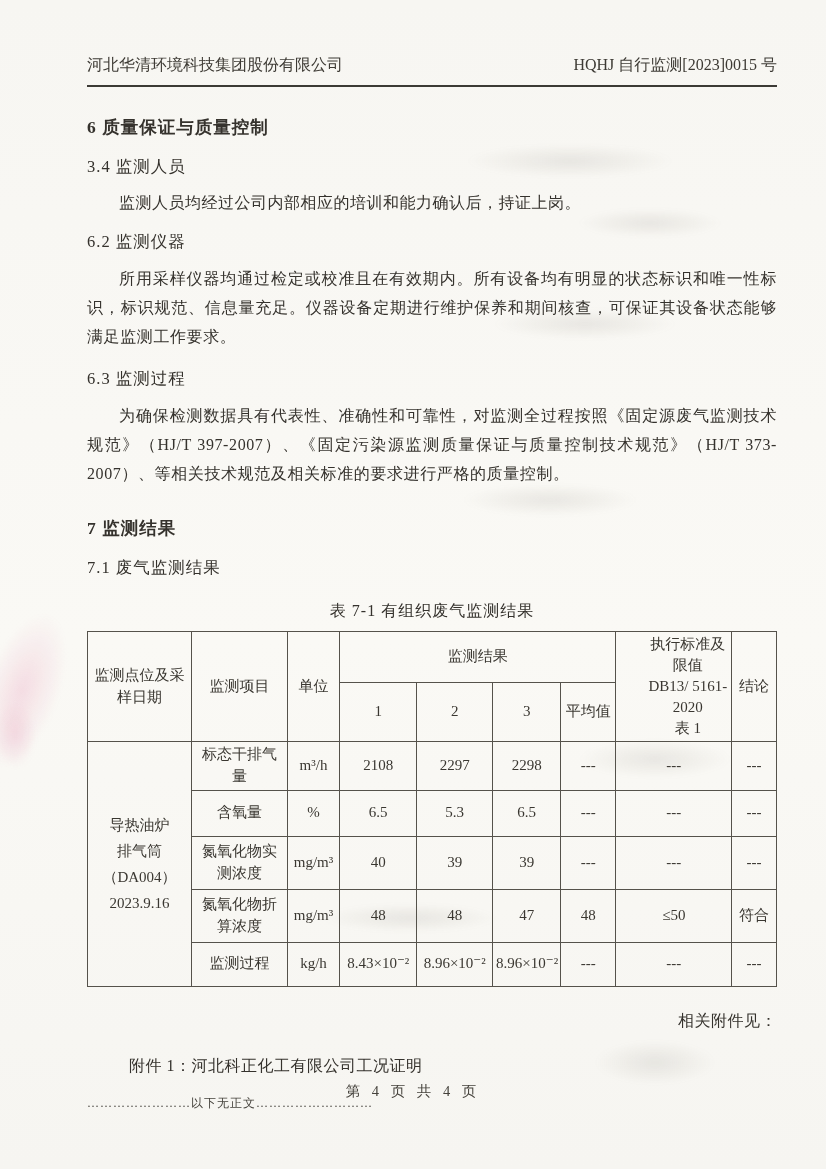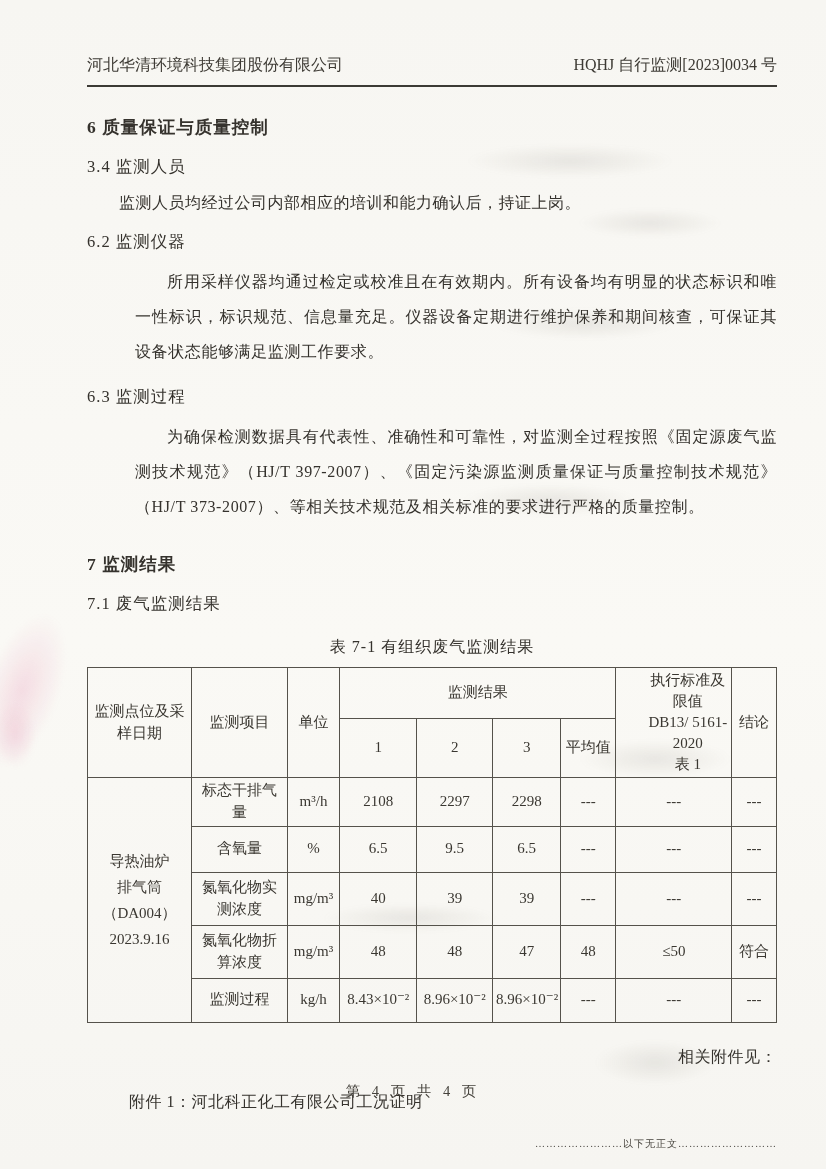--- a/index.html
+++ b/index.html
@@ -49,25 +49,24 @@
   }
   p.single {
     margin-top: 15px;
     font-size: 16px;
     text-indent: 2em;
     letter-spacing: 0.5px;
   }
   p.multi {
     margin-top: 11px;
     font-size: 16px;
-    line-height: 35px;
+    line-height: 29px;
     text-indent: 2em;
     text-align: justify;
     letter-spacing: 0.6px;
-    margin-left: 48px;
   }
   .table-caption {
     margin-top: 22px;
     text-align: center;
     font-size: 16px;
     letter-spacing: 1px;
   }
   table.results {
     margin-top: 9px;
     width: 690px;
@@ -97,23 +96,23 @@
     letter-spacing: 0.5px;
     text-align: right;
   }
   .attach-item {
     margin-top: 24px;
     font-size: 16px;
     padding-left: 42px;
     letter-spacing: 0.5px;
   }
   .end-line {
-    margin-top: 24px;
-    font-size: 10px;
-    text-align: right;
+    margin-top: 18px;
+    font-size: 12px;
+    text-align: left;
     color: #45423c;
     letter-spacing: 1px;
   }
   .page-footer {
     position: absolute;
     top: 1082px;
     left: 0;
     width: 826px;
     text-align: center;
     font-size: 14.5px;
@@ -157,21 +156,21 @@
   <div class="artifact bleed b3"></div>
   <div class="artifact bleed b4"></div>
   <div class="artifact bleed b5"></div>
   <div class="artifact bleed b6"></div>
   <div class="artifact bleed b7"></div>
 
   <div class="content">
 
     <div class="doc-header">
       <span>河北华清环境科技集团股份有限公司</span>
-      <span>HQHJ 自行监测[2023]0034 号</span>
+      <span>HQHJ 自行监测[2023]0015 号</span>
     </div>
     <hr class="header-rule">
 
     <h2 class="sec">6 质量保证与质量控制</h2>
 
     <h3 class="subsec">3.4 监测人员</h3>
     <p class="single">监测人员均经过公司内部相应的培训和能力确认后，持证上岗。</p>
 
     <h3 class="subsec">6.2 监测仪器</h3>
     <p class="multi">所用采样仪器均通过检定或校准且在有效期内。所有设备均有明显的状态标识和唯一性标识，标识规范、信息量充足。仪器设备定期进行维护保养和期间核查，可保证其设备状态能够满足监测工作要求。</p>
@@ -229,21 +228,21 @@
           <td>2297</td>
           <td>2298</td>
           <td>---</td>
           <td>---</td>
           <td>---</td>
         </tr>
         <tr class="dr2">
           <td>含氧量</td>
           <td>%</td>
           <td>6.5</td>
-          <td>9.5</td>
+          <td>5.3</td>
           <td>6.5</td>
           <td>---</td>
           <td>---</td>
           <td>---</td>
         </tr>
         <tr class="dr3">
           <td>氮氧化物实测浓度</td>
           <td>mg/m³</td>
           <td>40</td>
           <td>39</td>

